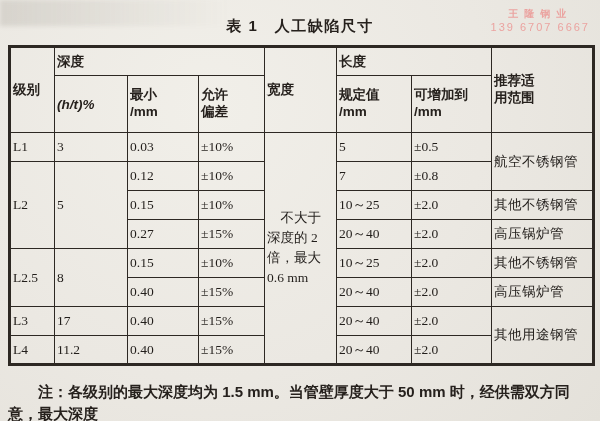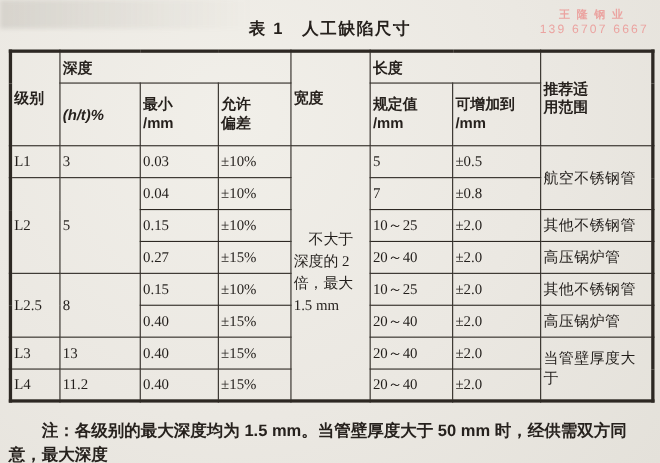--- a/index.html
+++ b/index.html
@@ -157,30 +157,30 @@
       </tr>
 
       <tr class="data-row">
         <td>L1</td>
         <td>3</td>
         <td>0.03</td>
         <td class="tol">±10%</td>
         <td rowspan="8" class="width-cell preline">　不大于
 深度的 2
 倍，最大
-1.5 mm</td>
+0.6 mm</td>
         <td>5</td>
         <td class="tol">±0.5</td>
         <td rowspan="2" class="usage-cell">航空不锈钢管</td>
       </tr>
 
       <tr class="data-row">
         <td rowspan="3">L2</td>
         <td rowspan="3">5</td>
-        <td>0.04</td>
+        <td>0.12</td>
         <td class="tol">±10%</td>
         <td>7</td>
         <td class="tol">±0.8</td>
       </tr>
 
       <tr class="data-row">
         <td>0.15</td>
         <td class="tol">±10%</td>
         <td>10～25</td>
         <td class="tol">±2.0</td>
@@ -208,26 +208,26 @@
       <tr class="data-row">
         <td>0.40</td>
         <td class="tol">±15%</td>
         <td>20～40</td>
         <td class="tol">±2.0</td>
         <td class="usage-cell">高压锅炉管</td>
       </tr>
 
       <tr class="data-row">
         <td>L3</td>
-        <td>13</td>
+        <td>17</td>
         <td>0.40</td>
         <td class="tol">±15%</td>
         <td>20～40</td>
         <td class="tol">±2.0</td>
-        <td rowspan="2" class="usage-cell">当管壁厚度大于</td>
+        <td rowspan="2" class="usage-cell">其他用途钢管</td>
       </tr>
 
       <tr class="data-row">
         <td>L4</td>
         <td>11.2</td>
         <td>0.40</td>
         <td class="tol">±15%</td>
         <td>20～40</td>
         <td class="tol">±2.0</td>
       </tr>

